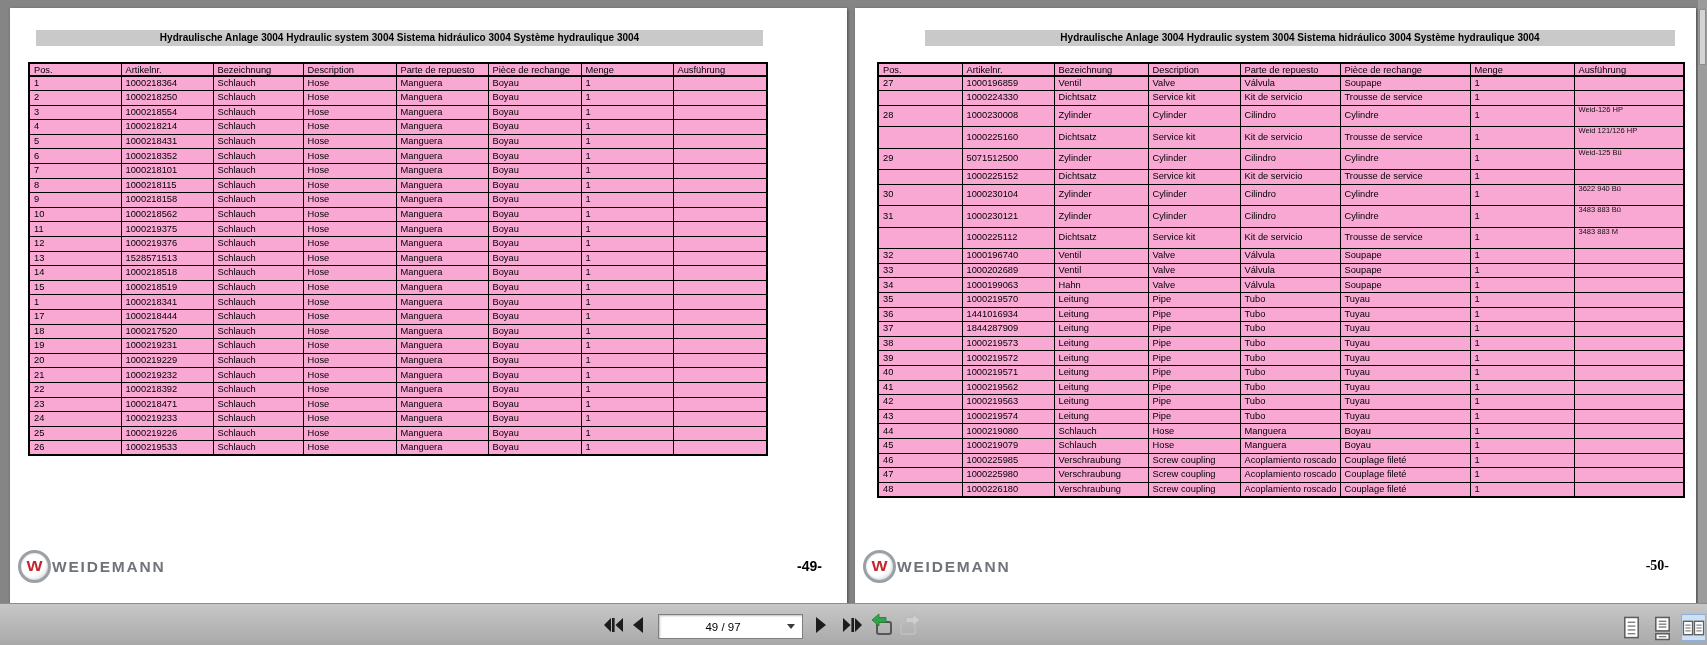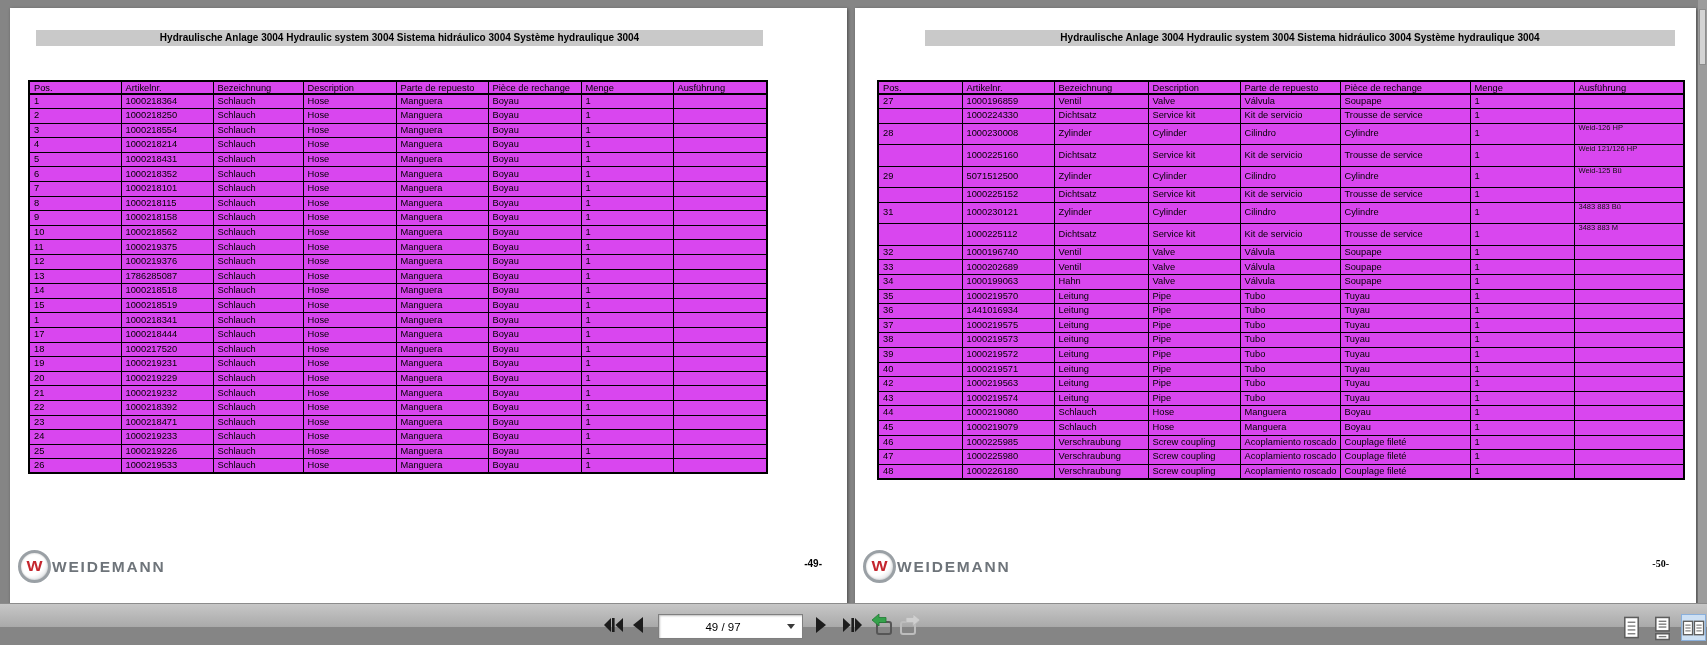--- a/index.html
+++ b/index.html
@@ -12,51 +12,51 @@
           box-shadow:1px 1px 3px rgba(0,0,0,0.45); }
   .page-left  { left:10px;  width:837px; }
   .page-right { left:855px; width:841px; }
 
   .title-strip { position:absolute; top:22px; height:16px; background:#c9c9c9;
                  text-align:center; line-height:16px; font-size:10px; font-weight:bold; color:#000; white-space:nowrap; }
   .page-left  .title-strip { left:26px; width:727px; }
   .page-right .title-strip { left:70px; width:750px; }
 
   
-  table.parts { position:absolute; top:72px; border-collapse:collapse; table-layout:fixed;
-                border:2px solid #000; background:#d946ef; }
+  table.parts { position:absolute; top:54px; border-collapse:collapse; table-layout:fixed;
+                border:2px solid #000; background:#f9a8d4; }
   .page-left  table.parts { left:18px; width:738px; }
   .page-right table.parts { left:22px; width:806px; }
   table.parts th { height:13px; font-weight:normal; font-size:9.3px; text-align:left;
                    padding:0 0 0 4px; border:1px solid #000; border-bottom:2px solid #000;
                    white-space:nowrap; overflow:hidden; }
   table.parts td { height:14.6px; font-size:9.3px; padding:0 0 0 4px; border:1px solid #000;
                    white-space:nowrap; overflow:hidden; vertical-align:middle; line-height:1; color:#000; }
   table.parts td.col-7 { font-size:7.5px; vertical-align:bottom; padding-bottom:13px; color:#111; }
 
   
   .pfooter { position:absolute; left:0; right:0; top:540px; height:46px; }
   .logo { position:absolute; left:8px; top:2px; display:flex; align-items:center; }
   .logo-circle { width:33px; height:33px; border-radius:50%;
                  background:radial-gradient(circle at 35% 30%, #ffffff 55%, #e8eaec 75%, #cfd3d6 100%);
                  border:3px solid #9aa0a5; display:flex; align-items:center; justify-content:center;
                  box-shadow:inset 0 0 2px rgba(0,0,0,0.25); }
   .logo-w { color:#c4262e; font-weight:bold; font-size:17px; line-height:1; transform:scaleY(0.9); }
   .brand { margin-left:1px; font-size:15.5px; font-weight:bold; color:#6e747a; letter-spacing:1.8px; }
-  .pagenum { position:absolute; top:10px; font-size:10px; font-weight:bold; color:#000; }
+  .pagenum { position:absolute; top:10px; font-size:14px; font-weight:bold; color:#000; }
   .page-left  .pagenum { right:25px; }
   .page-right .pagenum { right:27px;font-family:Liberation Serif, serif; }
 
   
   .vscroll { position:absolute; right:0; top:0; width:9px; height:603px; background:#9c9c9c; }
   .vthumb  { position:absolute; left:1px; top:9px; width:7px; height:56px;
              background:#d4d4d4; border:1px solid #8d8d8d; }
 
   
-  .toolbar { position:absolute; left:0; top:603px; width:1707px; height:24px;
+  .toolbar { position:absolute; left:0; top:603px; width:1707px; height:42px;
              background:linear-gradient(#c7c7c7,#a9a9a9); border-top:1px solid #8c8c8c;padding-left:8px; }
   .tb { position:absolute; top:11px; background:transparent; border:none; cursor:pointer;
         padding:0; display:flex; align-items:center; justify-content:center; }
   .tb svg { display:block; }
   .tb-first { left:601px; } .tb-prev { left:630px; }
   .tb-next  { left:813px; } .tb-last { left:841px; }
   .tb-pview { left:870px; top:8px; } .tb-nview { left:898px; top:8px; }
 
   .pagefield { position:absolute; left:658px; top:10px; width:145px; height:25px; background:#ffffff;
                border:1px solid #7f7f7f; box-shadow:inset 1px 1px 2px rgba(0,0,0,0.25);
@@ -217,21 +217,21 @@
             <td class="col-1">1000219376</td>
             <td class="col-2">Schlauch</td>
             <td class="col-3">Hose</td>
             <td class="col-4">Manguera</td>
             <td class="col-5">Boyau</td>
             <td class="col-6">1</td>
             <td class="col-7"></td>
           </tr>
           <tr>
             <td class="col-0">13</td>
-            <td class="col-1">1786285087</td>
+            <td class="col-1">1528571513</td>
             <td class="col-2">Schlauch</td>
             <td class="col-3">Hose</td>
             <td class="col-4">Manguera</td>
             <td class="col-5">Boyau</td>
             <td class="col-6">1</td>
             <td class="col-7"></td>
           </tr>
           <tr>
             <td class="col-0">14</td>
             <td class="col-1">1000218518</td>
@@ -457,20 +457,30 @@
             <td class="col-0"></td>
             <td class="col-1">1000225152</td>
             <td class="col-2">Dichtsatz</td>
             <td class="col-3">Service kit</td>
             <td class="col-4">Kit de servicio</td>
             <td class="col-5">Trousse de service</td>
             <td class="col-6">1</td>
             <td class="col-7"></td>
           </tr>
           <tr>
+            <td class="col-0">30</td>
+            <td class="col-1">1000230104</td>
+            <td class="col-2">Zylinder</td>
+            <td class="col-3">Cylinder</td>
+            <td class="col-4">Cilindro</td>
+            <td class="col-5">Cylindre</td>
+            <td class="col-6">1</td>
+            <td class="col-7">3622 940 Bü</td>
+          </tr>
+          <tr>
             <td class="col-0">31</td>
             <td class="col-1">1000230121</td>
             <td class="col-2">Zylinder</td>
             <td class="col-3">Cylinder</td>
             <td class="col-4">Cilindro</td>
             <td class="col-5">Cylindre</td>
             <td class="col-6">1</td>
             <td class="col-7">3483 883 Bü</td>
           </tr>
           <tr>
@@ -528,21 +538,21 @@
             <td class="col-1">1441016934</td>
             <td class="col-2">Leitung</td>
             <td class="col-3">Pipe</td>
             <td class="col-4">Tubo</td>
             <td class="col-5">Tuyau</td>
             <td class="col-6">1</td>
             <td class="col-7"></td>
           </tr>
           <tr>
             <td class="col-0">37</td>
-            <td class="col-1">1000219575</td>
+            <td class="col-1">1844287909</td>
             <td class="col-2">Leitung</td>
             <td class="col-3">Pipe</td>
             <td class="col-4">Tubo</td>
             <td class="col-5">Tuyau</td>
             <td class="col-6">1</td>
             <td class="col-7"></td>
           </tr>
           <tr>
             <td class="col-0">38</td>
             <td class="col-1">1000219573</td>
@@ -559,20 +569,30 @@
             <td class="col-2">Leitung</td>
             <td class="col-3">Pipe</td>
             <td class="col-4">Tubo</td>
             <td class="col-5">Tuyau</td>
             <td class="col-6">1</td>
             <td class="col-7"></td>
           </tr>
           <tr>
             <td class="col-0">40</td>
             <td class="col-1">1000219571</td>
+            <td class="col-2">Leitung</td>
+            <td class="col-3">Pipe</td>
+            <td class="col-4">Tubo</td>
+            <td class="col-5">Tuyau</td>
+            <td class="col-6">1</td>
+            <td class="col-7"></td>
+          </tr>
+          <tr>
+            <td class="col-0">41</td>
+            <td class="col-1">1000219562</td>
             <td class="col-2">Leitung</td>
             <td class="col-3">Pipe</td>
             <td class="col-4">Tubo</td>
             <td class="col-5">Tuyau</td>
             <td class="col-6">1</td>
             <td class="col-7"></td>
           </tr>
           <tr>
             <td class="col-0">42</td>
             <td class="col-1">1000219563</td>

